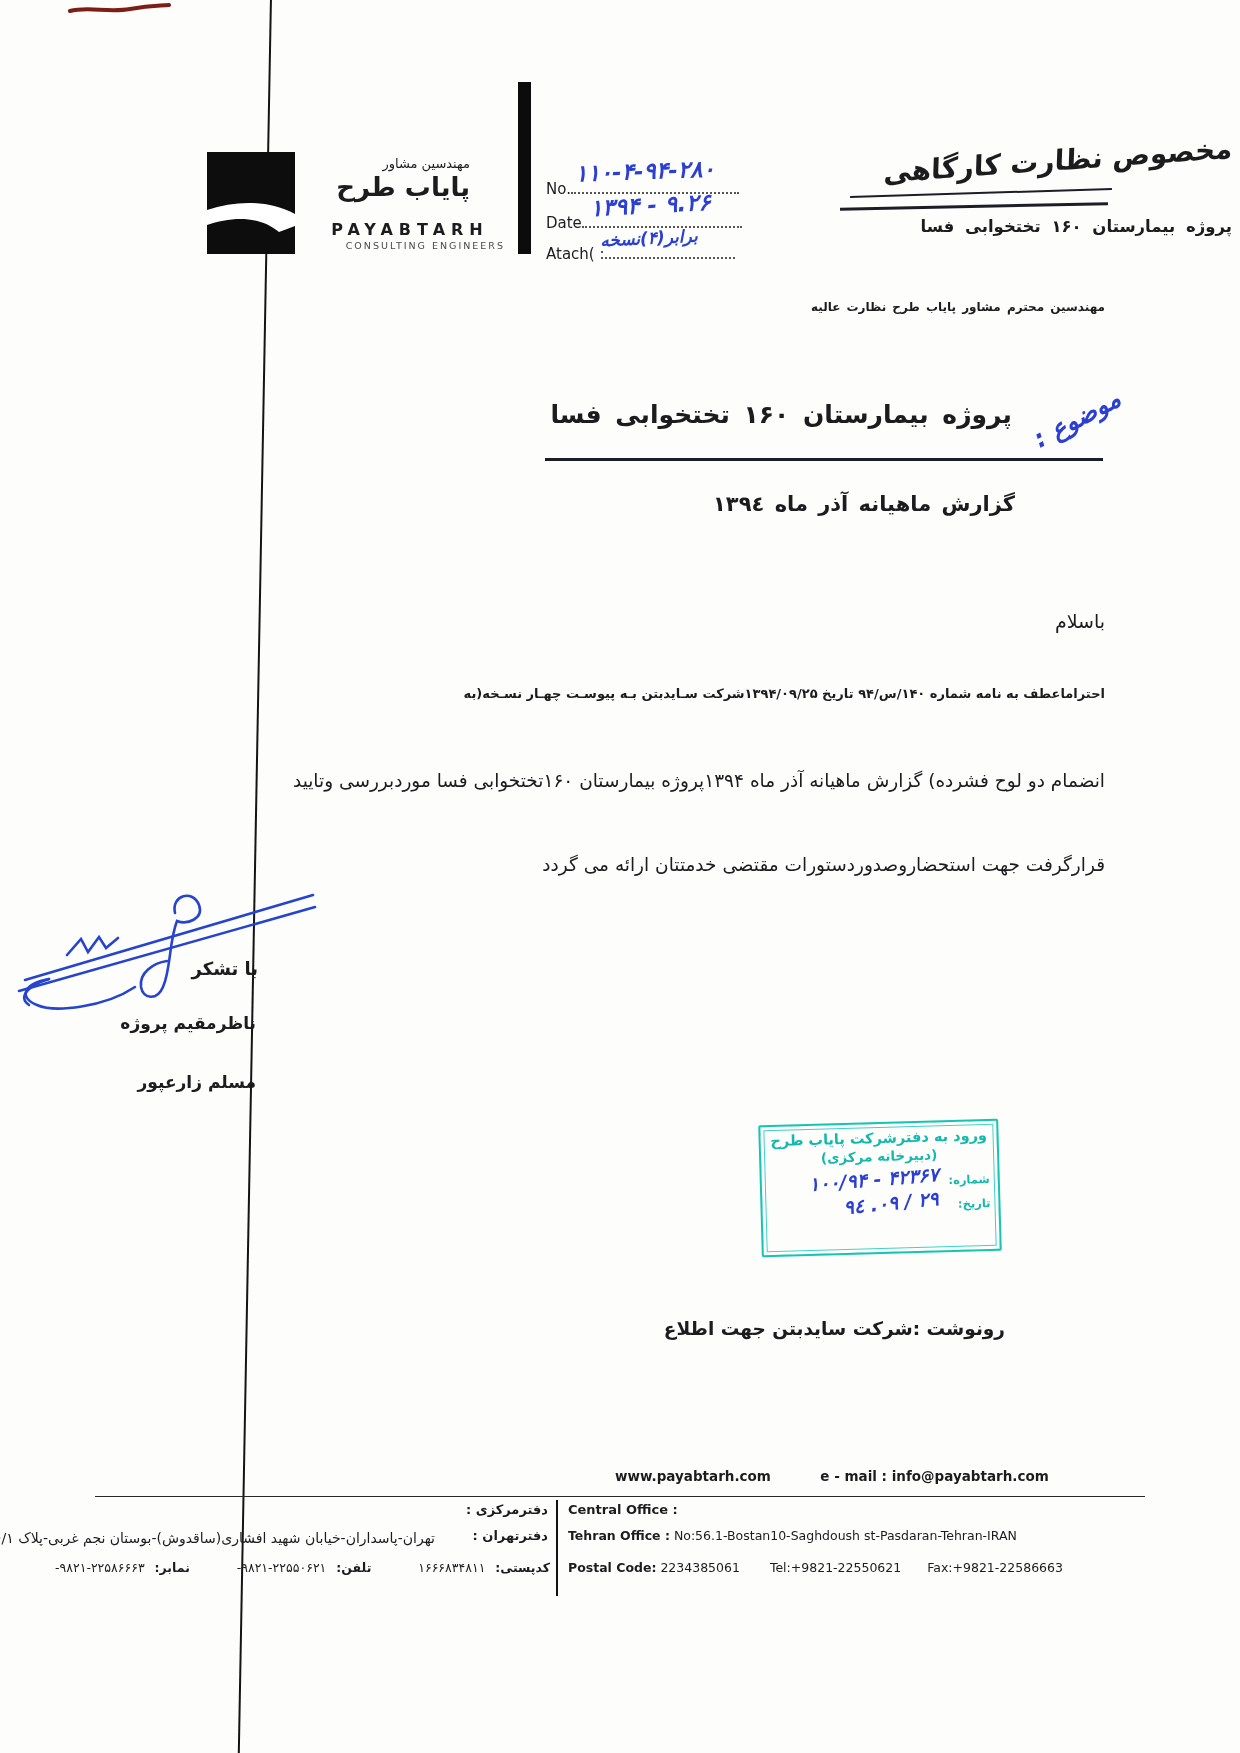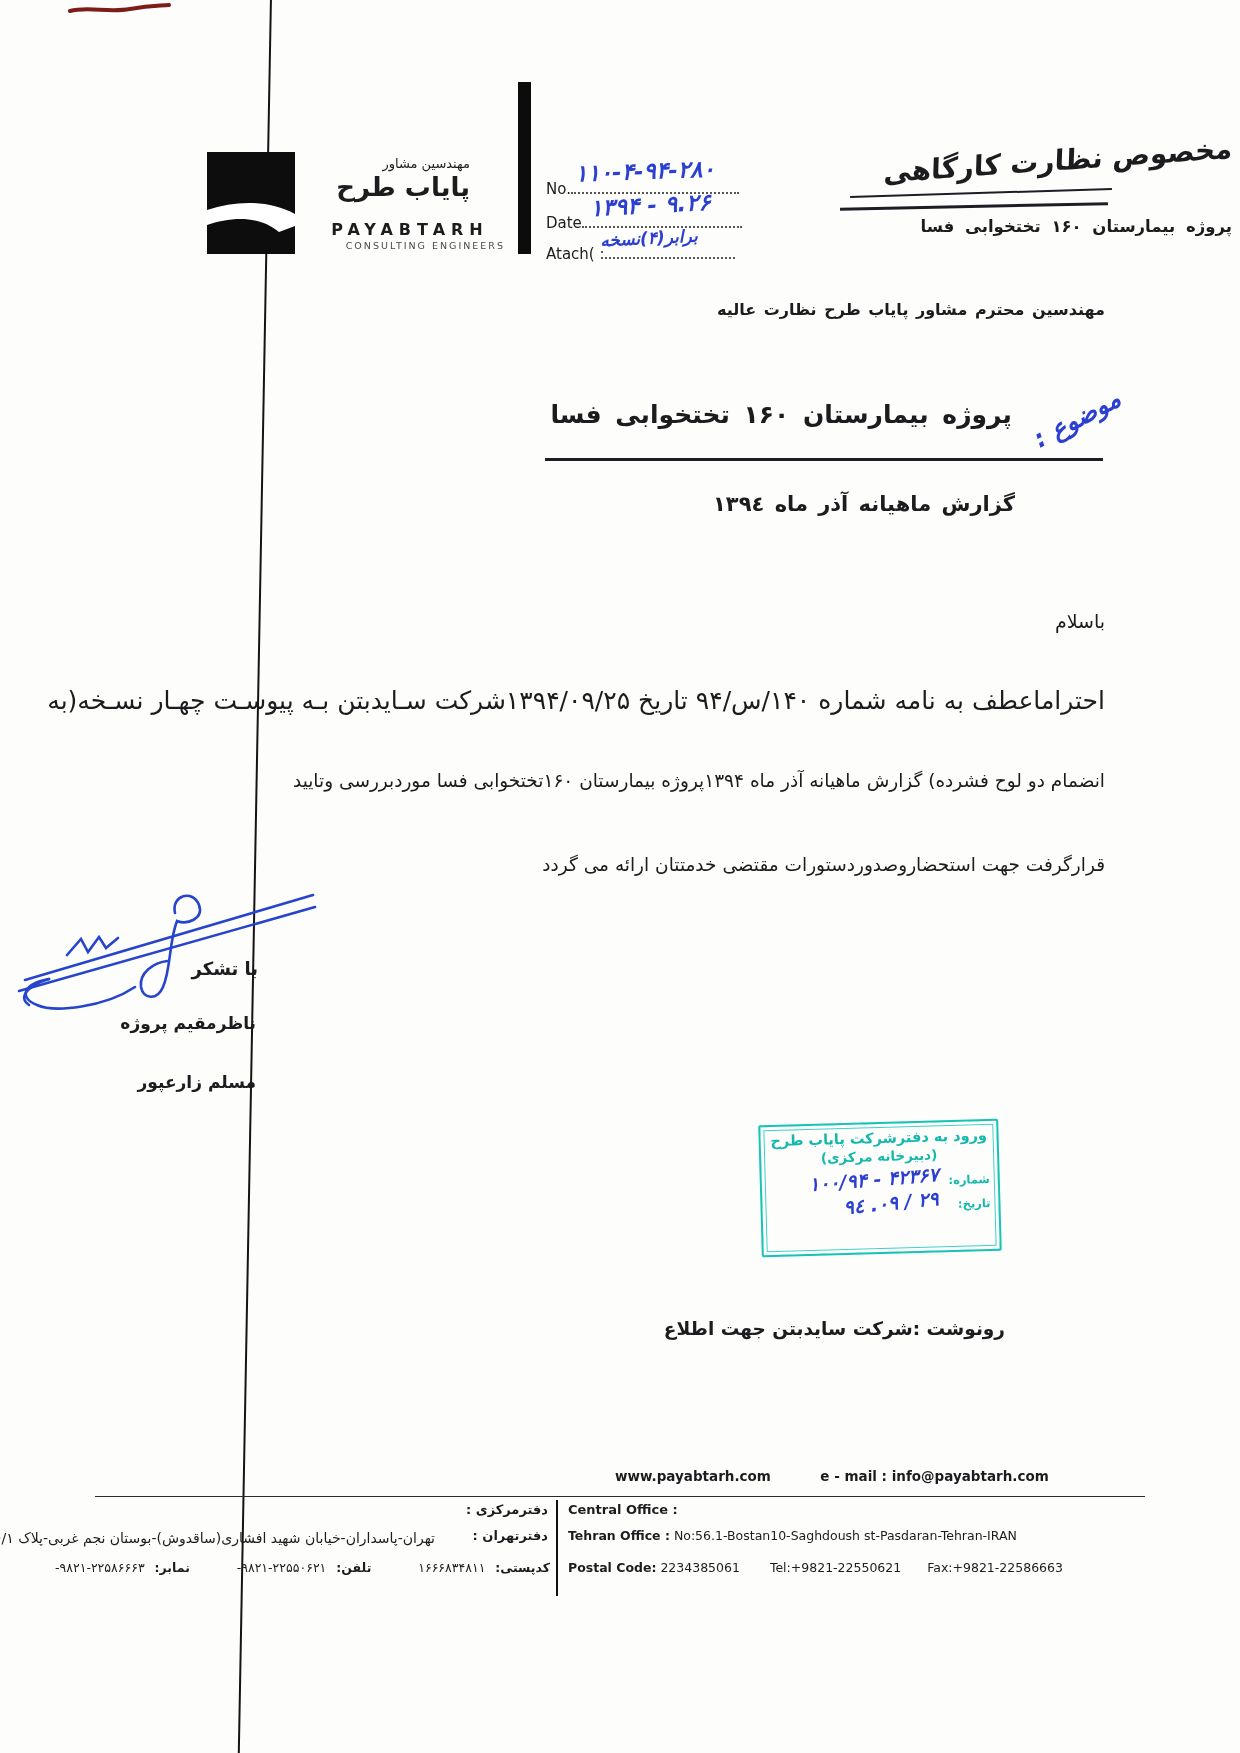--- a/index.html
+++ b/index.html
@@ -63,33 +63,33 @@
     <span>Atach( :</span><span class="dots" style="width:130px;"></span>
   </div>
   <div class="abs hw rtl nowrap" style="left:600px;top:228px;font-size:17px;font-weight:bold;transform:rotate(-3deg);font-style:italic;">برابر(۴)نسخه</div>
 
   <div class="abs rtl nowrap bold" style="left:828px;top:146px;width:405px;font-size:28px;transform:rotate(-4deg) skewX(-6deg);letter-spacing:-1px;">مخصوص نظارت کارگاهی</div>
   <div class="abs hline" style="left:850px;top:192px;width:262px;height:2px;transform:rotate(-1.8deg);"></div>
   <div class="abs hline" style="left:840px;top:205px;width:268px;height:3px;transform:rotate(-1.2deg);"></div>
 
   <div class="abs rtl nowrap bold" style="left:860px;top:217px;width:372px;font-size:16.5px;word-spacing:5px;">پروژه بیمارستان ۱۶۰ تختخوابی فسا</div>
 
-  <div class="abs rtl nowrap bold" style="left:500px;top:300px;width:605px;font-size:16px;word-spacing:2px;">مهندسین محترم مشاور پایاب طرح نظارت عالیه</div>
+  <div class="abs rtl nowrap bold" style="left:500px;top:300px;width:605px;font-size:12px;word-spacing:2px;">مهندسین محترم مشاور پایاب طرح نظارت عالیه</div>
 
   <div class="abs rtl nowrap bold" style="left:545px;top:400px;width:467px;font-size:25px;word-spacing:5px;">پروژه بیمارستان ۱۶۰ تختخوابی فسا</div>
 
   <div class="abs hw rtl nowrap bold" style="left:1015px;top:408px;width:110px;font-size:25px;transform:rotate(-28deg);font-style:italic;">موضوع :</div>
 
   <div class="abs hline" style="left:545px;top:458px;width:558px;height:3px;"></div>
 
   <div class="abs rtl nowrap bold" style="left:690px;top:492px;width:325px;font-size:21px;word-spacing:3px;">گزارش ماهیانه آذر ماه ۱۳۹٤</div>
 
   <div class="abs rtl nowrap" style="left:950px;top:610px;width:155px;font-size:19px;">باسلام</div>
 
-  <div class="abs rtl nowrap" style="left:80px;top:686px;width:1025px;font-size:25px;">احتراماعطف به نامه شماره ۱۴۰/س/۹۴ تاریخ ۱۳۹۴/۰۹/۲۵شرکت سـایدبتن بـه پیوسـت چهـار نسـخه(به</div>
+  <div class="abs rtl nowrap" style="left:80px;top:686px;width:1025px;font-size:13px;font-weight:bold;">احتراماعطف به نامه شماره ۱۴۰/س/۹۴ تاریخ ۱۳۹۴/۰۹/۲۵شرکت سـایدبتن بـه پیوسـت چهـار نسـخه(به</div>
 
   <div class="abs rtl nowrap" style="left:80px;top:770px;width:1025px;font-size:18.5px;">انضمام دو لوح فشرده) گزارش ماهیانه آذر ماه ۱۳۹۴پروژه بیمارستان ۱۶۰تختخوابی فسا موردبررسی وتایید</div>
 
   <div class="abs rtl nowrap" style="left:80px;top:854px;width:1025px;font-size:18.5px;">قرارگرفت جهت استحضاروصدوردستورات مقتضی خدمتتان ارائه می گردد</div>
 
   <svg class="abs" style="left:15px;top:855px;" width="315" height="165" viewBox="0 0 315 165">
     <g stroke="#2644cc" stroke-width="2.6" fill="none" stroke-linecap="round">
       <path d="M10,125 L298,40"></path>
       <path d="M4,136 L300,52"></path>
       <path d="M160,58 c-4,-18 18,-24 24,-8 c5,14 -12,20 -22,16 c-8,20 -6,48 -14,66 c-6,14 -20,12 -22,0 c-2,-14 12,-24 26,-26"></path>

